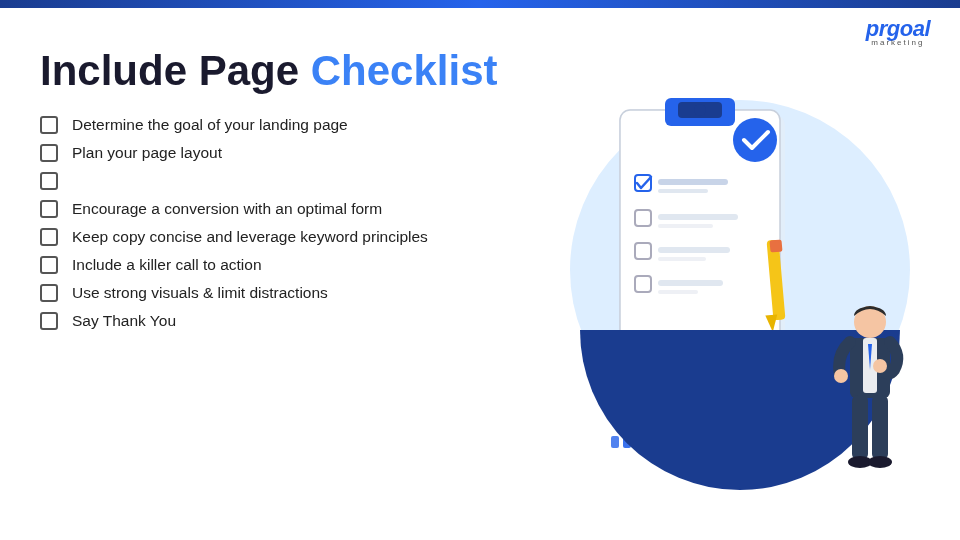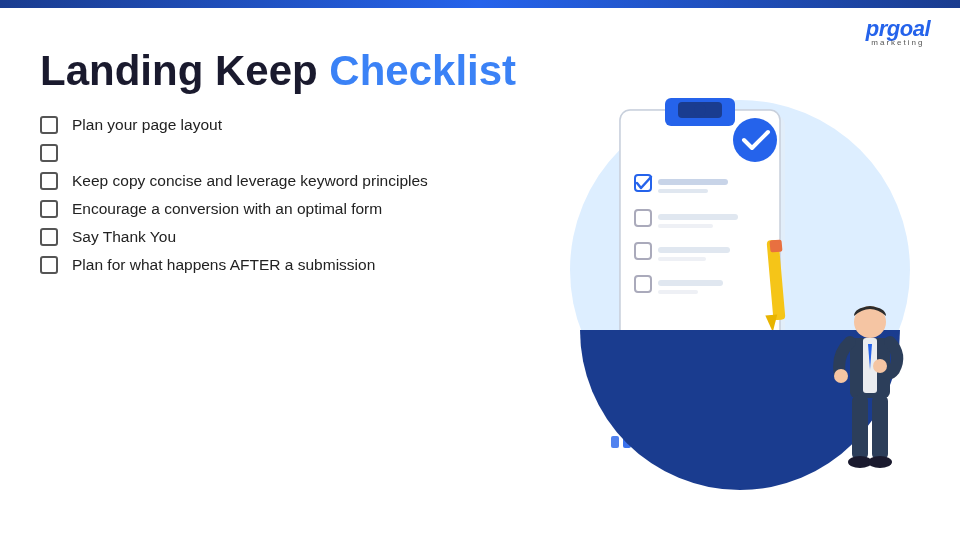--- a/index.html
+++ b/index.html
@@ -184,46 +184,54 @@
   <div class="logo-area">
     <div class="logo-wrapper">
       <div class="logo-text">
         <span>pr</span><span style="color:#2563eb;">goal</span>
       </div>
       <div class="logo-sub">marketing</div>
     </div>
   </div>
 
   <h1 class="main-title">
-    <span>Landing Keep </span><span class="highlight">Checklist</span>
+    <span>Include Page </span><span class="highlight">Checklist</span>
   </h1>
 
   <ul class="checklist">
+  <li>
+        <div class="checkbox"></div>
+        <span>Determine the goal of your landing page</span>
+      </li>
       <li>
         <div class="checkbox"></div>
         <span>Plan your page layout</span>
       </li>
       <li>
         <div class="checkbox"></div>
       </li>
       <li>
         <div class="checkbox"></div>
+        <span>Encourage a conversion with an optimal form</span>
+      </li>
+      <li>
+        <div class="checkbox"></div>
         <span>Keep copy concise and leverage keyword principles</span>
       </li>
       <li>
         <div class="checkbox"></div>
-        <span>Encourage a conversion with an optimal form</span>
+        <span>Include a killer call to action</span>
+      </li>
+      <li>
+        <div class="checkbox"></div>
+        <span>Use strong visuals &amp; limit distractions</span>
       </li>
       <li>
         <div class="checkbox"></div>
         <span>Say Thank You</span>
-      </li>
-      <li>
-        <div class="checkbox"></div>
-        <span>Plan for what happens AFTER a submission</span>
       </li>
     </ul>
 
   <div class="illustration">
 
     <div class="bg-circle-light"></div>
 
     <div class="gear-icon">⚙</div>
 
     <div class="clipboard-svg">

